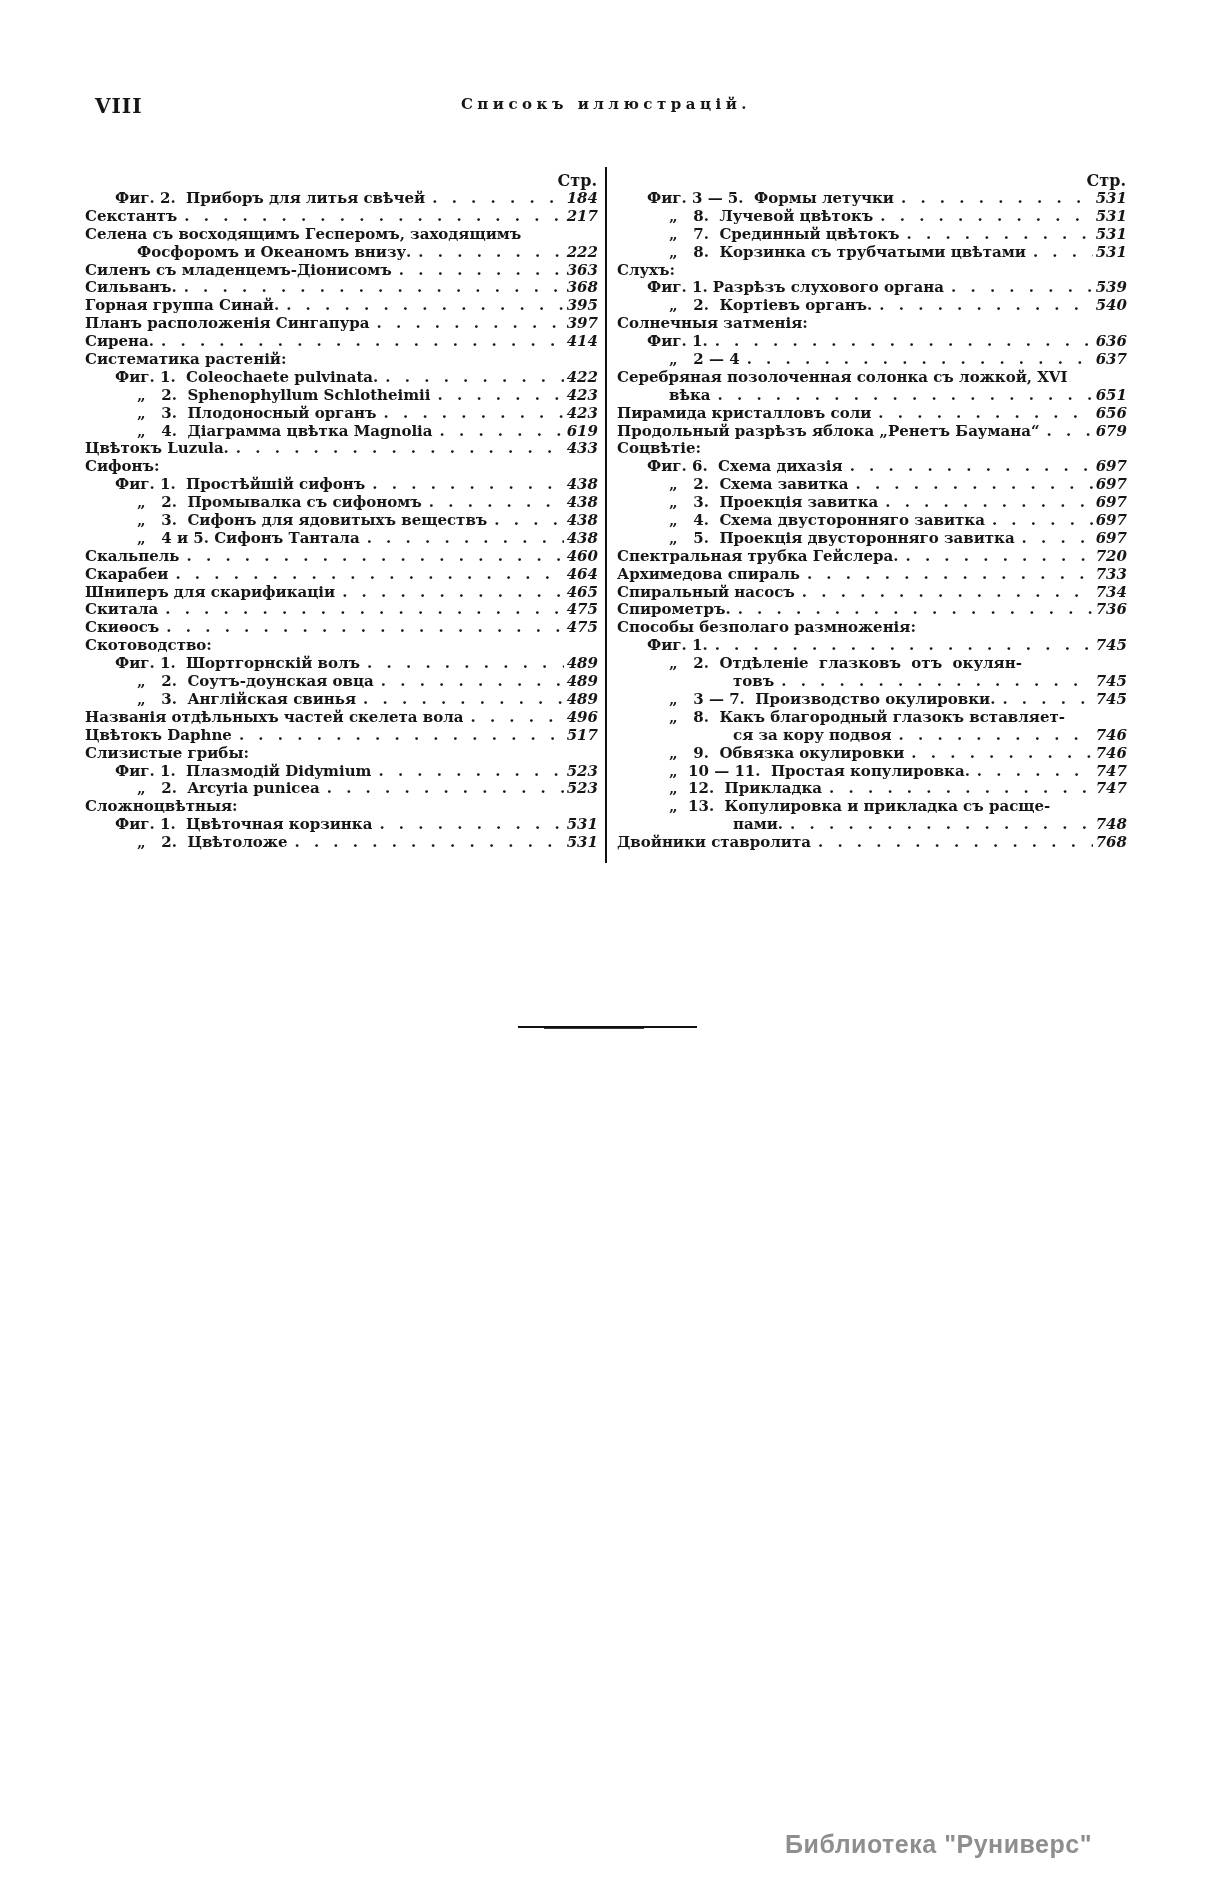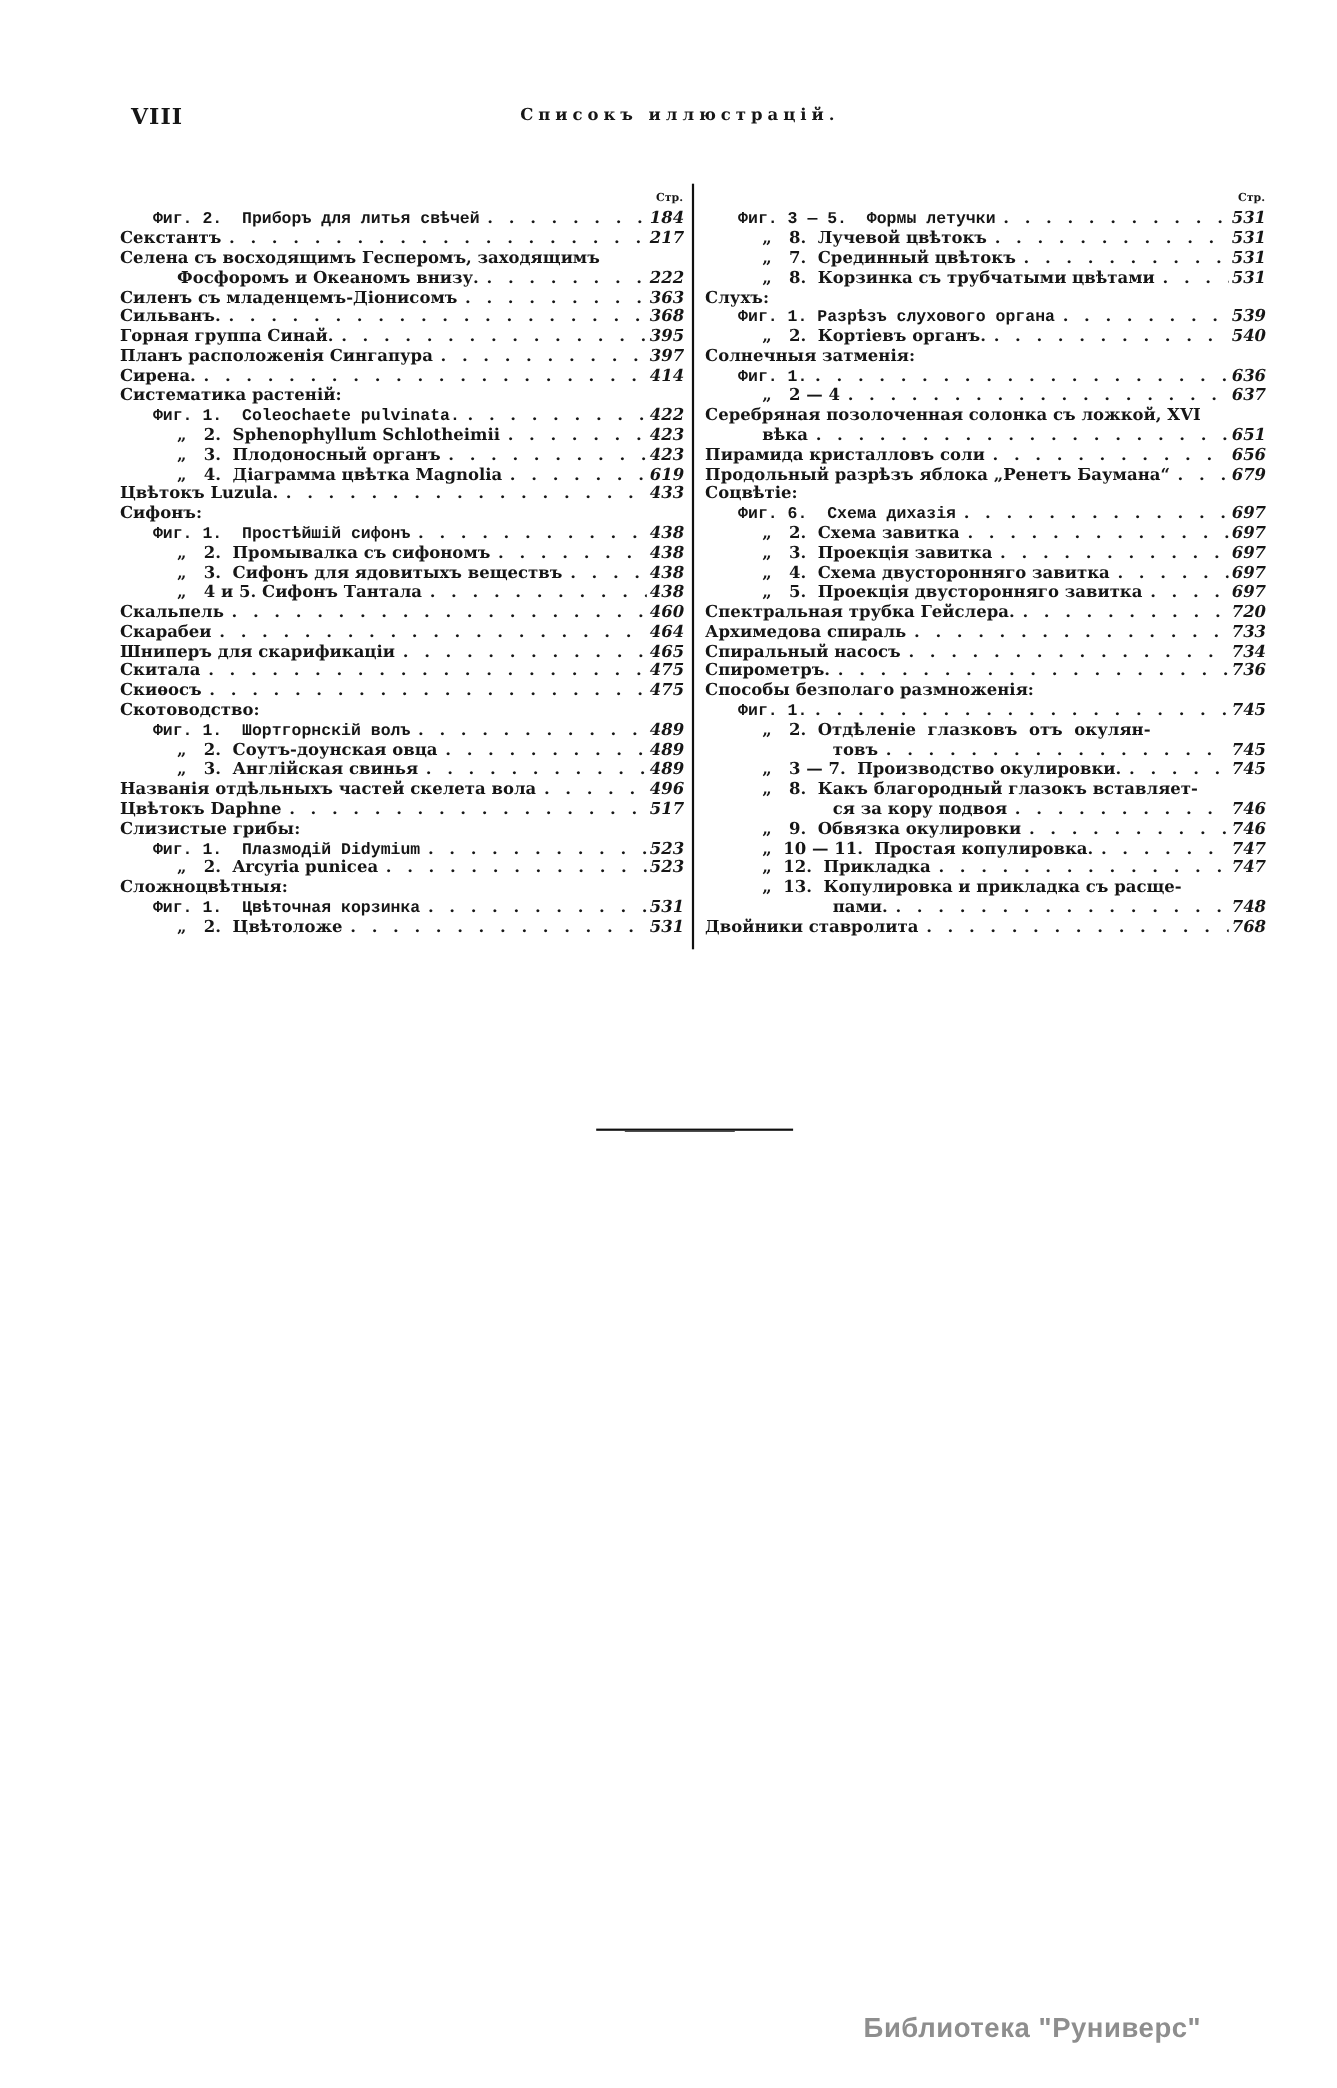--- a/index.html
+++ b/index.html
@@ -8,21 +8,21 @@
     background: #ffffff;
   }
   body {
     width: 1215px;
     height: 1898px;
     position: relative;
     overflow: hidden;
     font-family: "DejaVu Serif", serif;
     color: #161616;
   }
-  .page { position: absolute; inset: 0; margin-left: 24px; }
+  .page { position: absolute; inset: 0; }
 
   
   .header {
     position: absolute;
     left: 85px;
     right: 88px;
     top: 94px;
     height: 26px;
   }
   .folio {
@@ -47,38 +47,38 @@
   
   .col {
     position: absolute;
     top: 172px;
   }
   #col-left  { left: 85px;  width: 513px; }
   #col-right { left: 617px; width: 510px; }
 
   .str {
     text-align: right;
-    font-size: 10px;
+    font-size: 16px;
     font-weight: bold;
     line-height: 18px;
     height: 18px;
     padding-right: 1px;
   }
   .row {
     display: flex;
     align-items: baseline;
     line-height: 17.9px;
     height: 17.9px;
     font-size: 15px;
     font-weight: bold;
     white-space: pre;
   }
   .txt { flex: 0 1 auto; overflow: hidden; white-space: pre; }
   .ind0 { padding-left: 0; }
-  .ind1 { padding-left: 30px; font-family: Liberation Mono, monospace; }
+  .ind1 { padding-left: 30px; }
   .ind2 { padding-left: 52px; }
   .ind3 { padding-left: 116px; }
   .leader {
     flex: 1 1 0;
     overflow: hidden;
     white-space: nowrap;
     letter-spacing: 4.5px;
     padding-left: 7px;
     font-weight: bold;
   }

